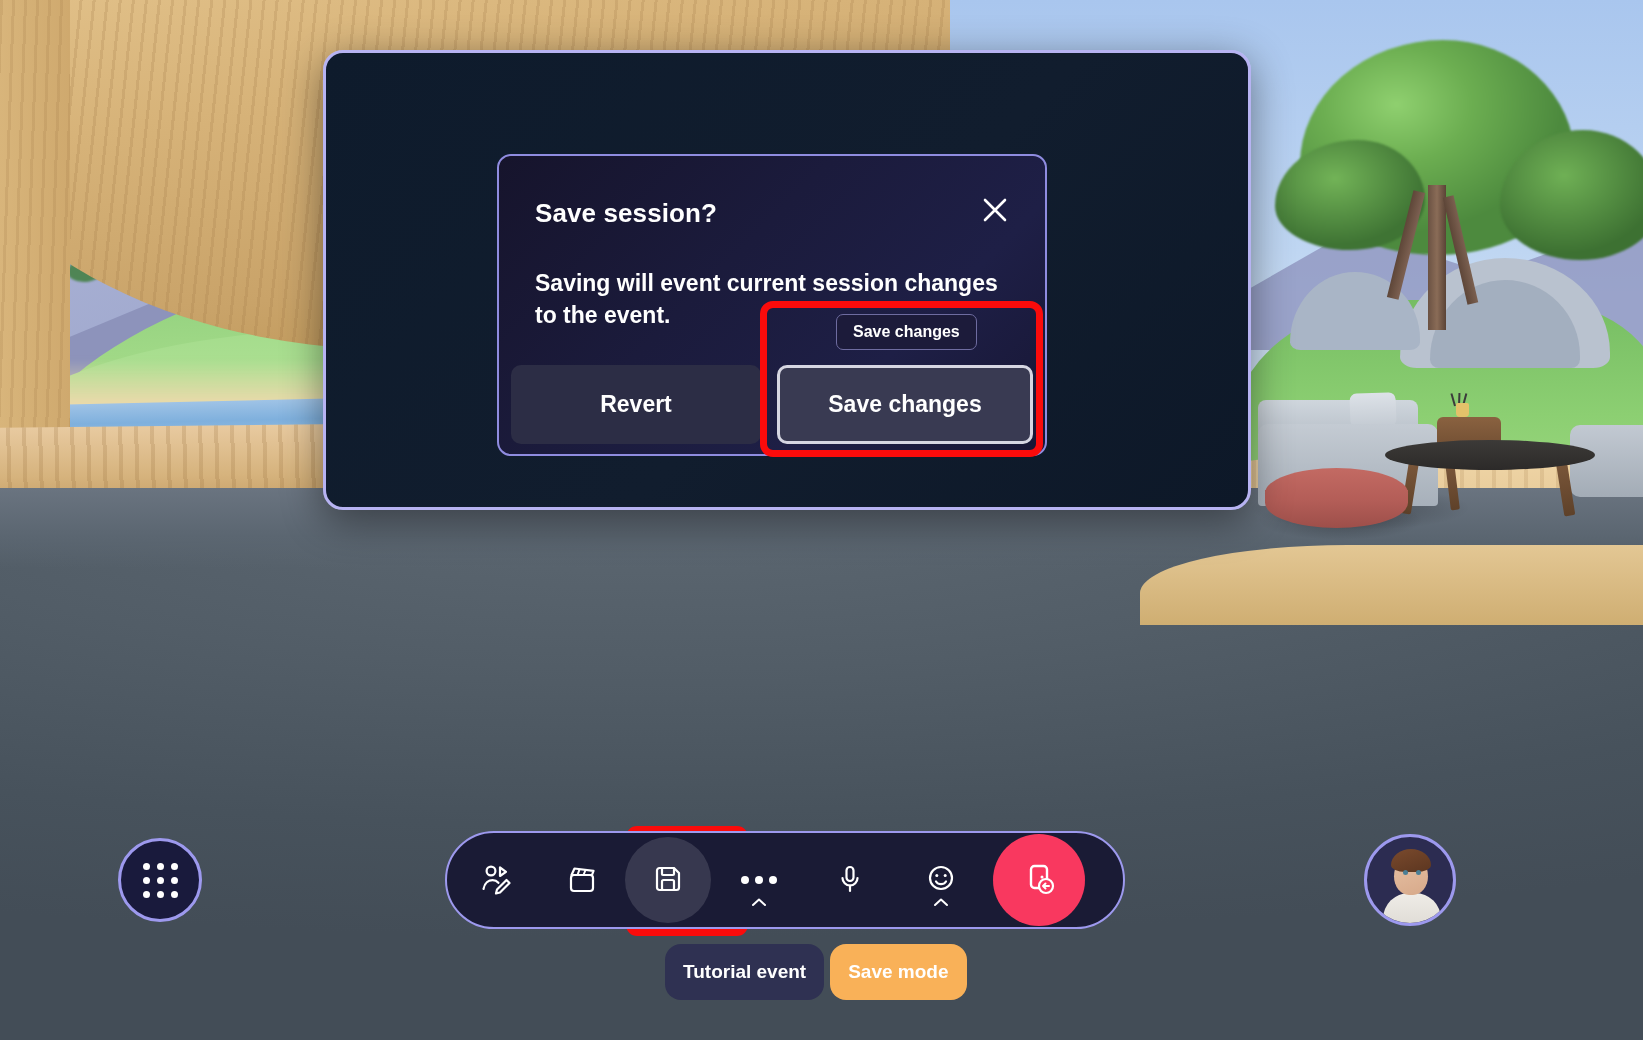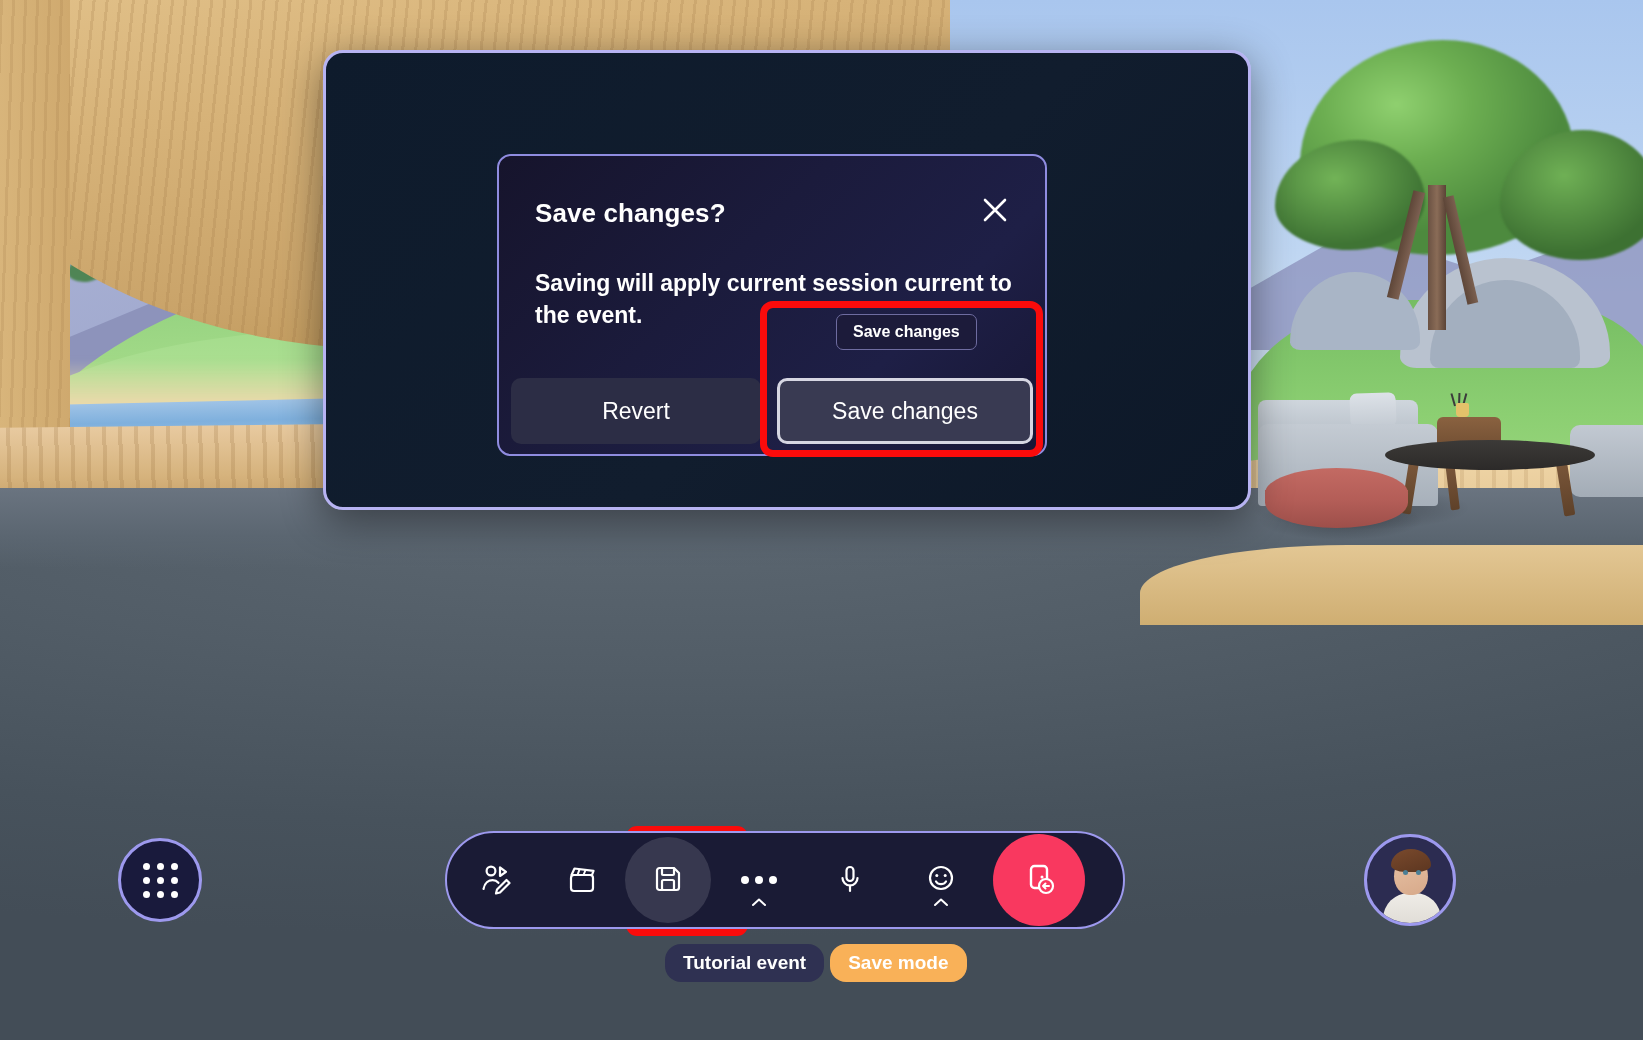--- a/index.html
+++ b/index.html
@@ -234,27 +234,27 @@
   .dlg-body {
     position: absolute; left: 36px; top: 112px; width: 480px;
     font-size: 23px; line-height: 1.38; font-weight: bold; color: #ffffff;
   }
   .dlg-actions {
     position: absolute; left: 12px; right: 12px; bottom: 10px;
     display: flex; gap: 16px;
   }
   .btn {
     flex: 1 1 0;
-    height: 66px;
+    height: 79px;
     border-radius: 10px;
     border: none;
     background: #2b2c44;
     color: #ffffff;
     font-size: 23px;
-    font-weight: normal;
+    font-weight: bold;
     font-family: "Liberation Sans", sans-serif;
     cursor: pointer;
     display: flex; align-items: center; justify-content: center;
   }
   .btn.revert { background: #2c2d45; }
   .btn.primary {
     background: #393a52;
     border: 3px solid #d6d6e2;
     box-sizing: border-box;
   }
@@ -356,21 +356,21 @@
     border-radius: 26px 26px 0 0;
     background: linear-gradient(180deg,#efece7,#dcd8d2);
   }
 
   
   .labels {
     position: absolute; left: 665px; top: 944px;
     display: flex; gap: 6px; align-items: center;
   }
   .chip {
-    padding: 8px 18px;
+    padding: 17px 18px;
     border-radius: 16px;
     font-size: 19px;
     font-weight: bold;
     color: #ffffff;
     background: #2f3152;
   }
   .chip.edit {
     background: #f9b158;
     color: #ffffff;
   }
@@ -443,29 +443,29 @@
     <div class="leg" style="left:1560px;top:460px;width:11px;height:56px;transform:rotate(-9deg);"></div>
     <div class="coffee-top"></div>
     <div class="shadow-soft" style="left:1258px;top:500px;width:165px;height:40px;"></div>
     <div class="ottoman-side"></div>
     <div class="ottoman"></div>
   </div>
 
   <div class="app-panel"></div>
 
   <div class="dialog">
-    <div class="dlg-title">Save changes?</div>
+    <div class="dlg-title">Save session?</div>
 
     <button class="dlg-close" aria-label="Close">
       <svg width="26" height="26" viewBox="0 0 26 26" aria-hidden="true">
         <path d="M3 3 L23 23 M23 3 L3 23" stroke="#ffffff" stroke-width="2.6" stroke-linecap="round"></path>
       </svg>
     </button>
 
-    <div class="dlg-body">Saving will apply current session current to the event.</div>
+    <div class="dlg-body">Saving will event current session changes to the event.</div>
 
     <div class="dlg-actions">
       <button class="btn revert">Revert</button>
       <button class="btn primary">Save changes</button>
     </div>
   </div>
 
   <div class="tooltip">Save changes</div>
 
   <div class="hl hl-save-btn"></div>

